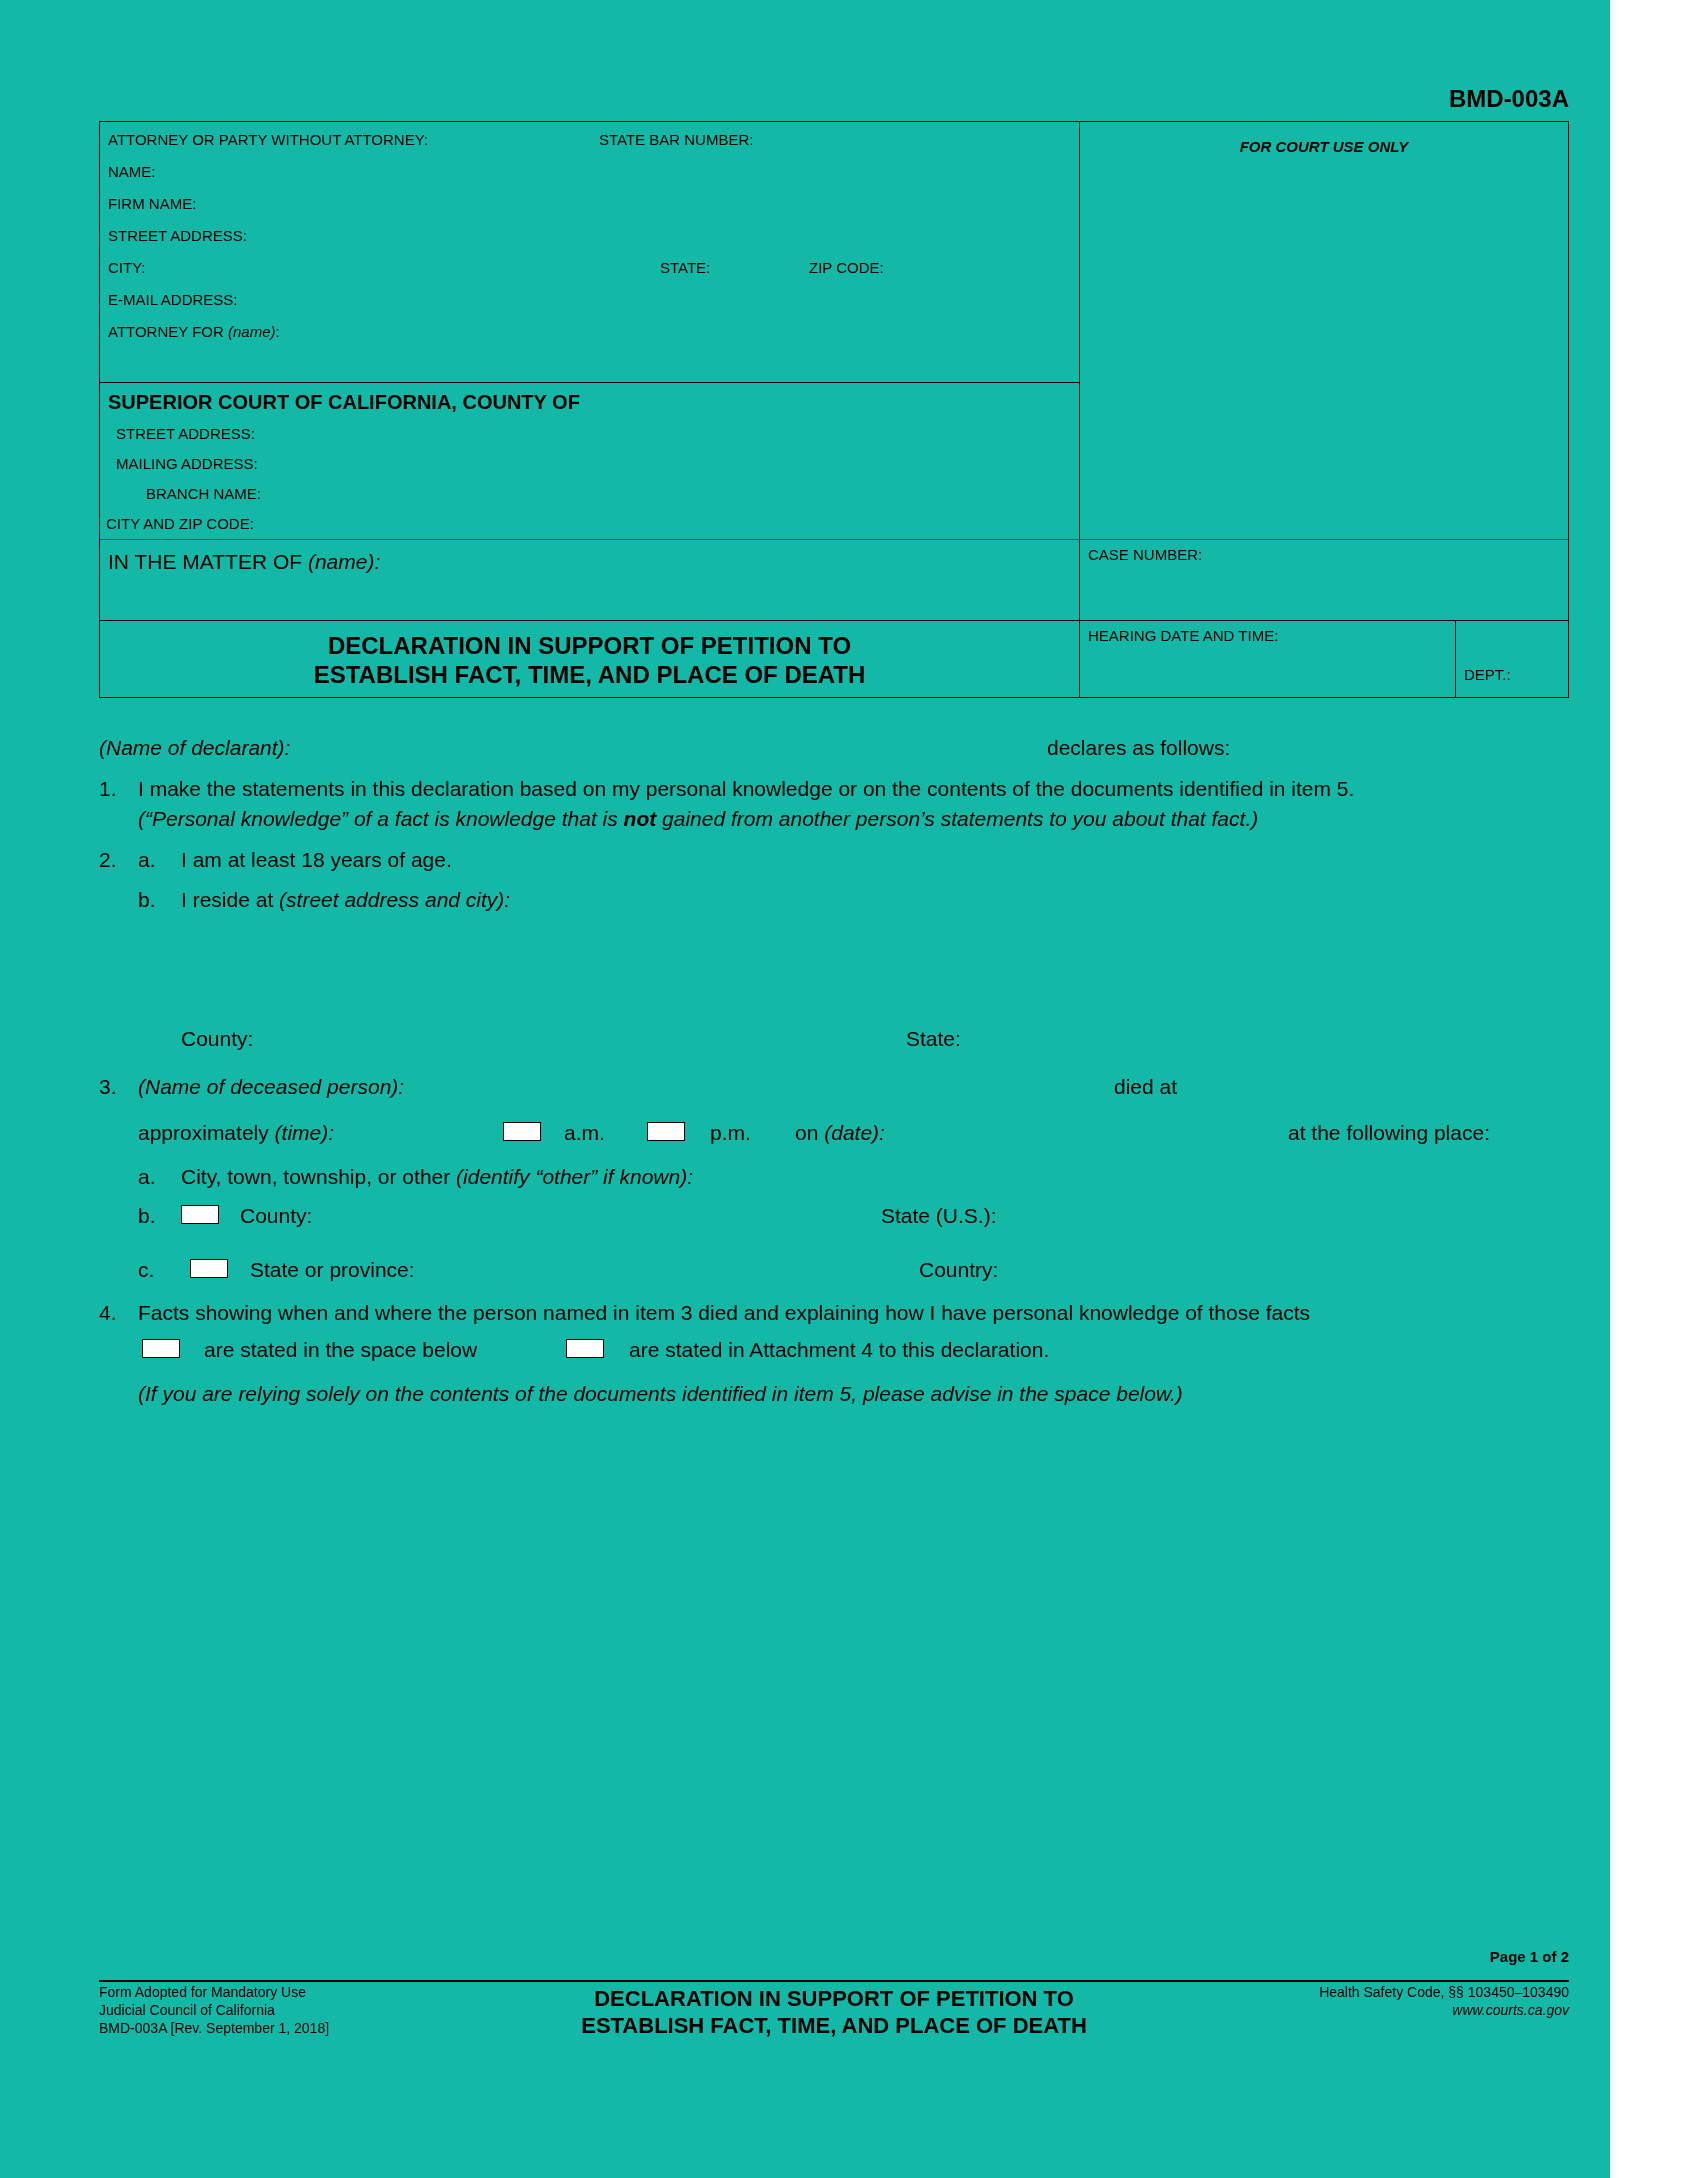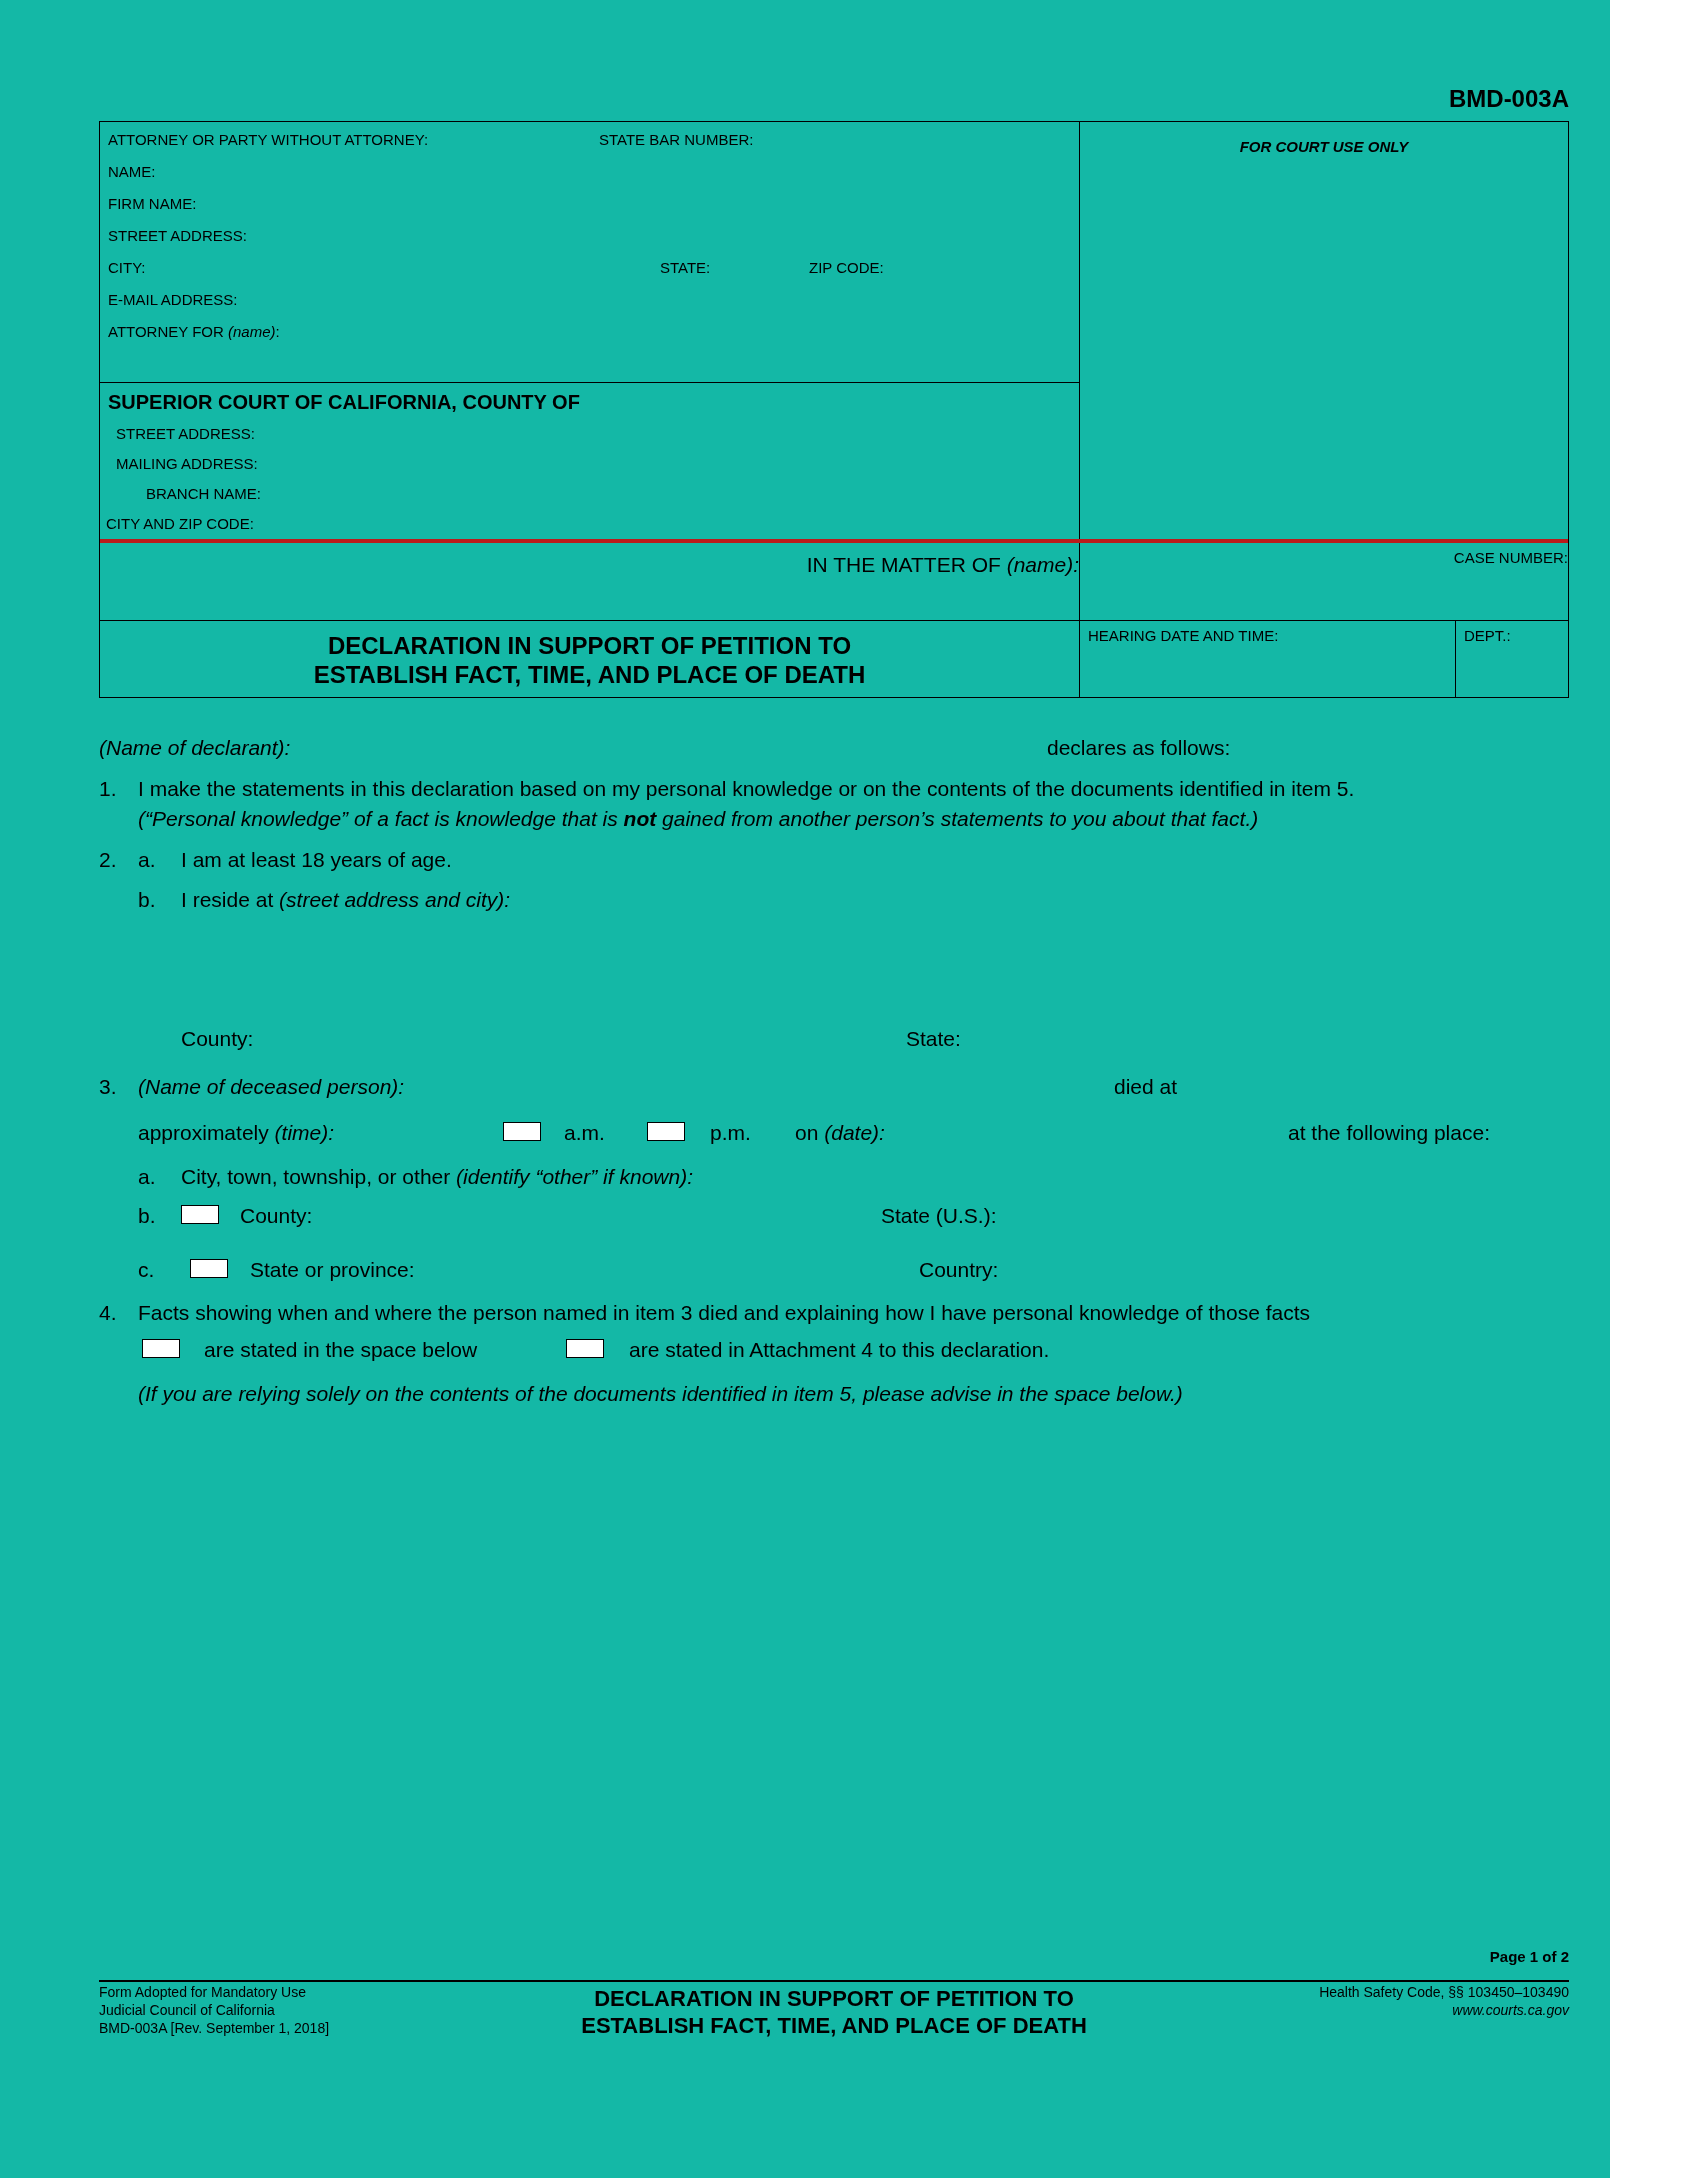--- a/index.html
+++ b/index.html
@@ -35,28 +35,28 @@
   .court-use { text-align: center; font-size: 15px; font-weight: bold; font-style: italic; padding-top: 16px; }
 
   .attorney { height: 261px; border-bottom: 1px solid #000; padding: 2px 0 0 8px; font-size: 15px; }
   .a-row { height: 32px; line-height: 32px; position: relative; white-space: nowrap; }
   .abs { position: absolute; top: 0; }
 
   .court { height: 156px; padding-top: 2px; font-size: 15px; }
   .court-title { font-size: 20px; font-weight: bold; line-height: 34px; padding-left: 8px; }
   .court-row { line-height: 30px; }
 
-  .fb-row2 { display: flex; border-top: 4px solid #b91c1c; height: 81px; text-align: right; }
+  .fb-row2 { display: flex; border-top: 1px solid #b91c1c; height: 81px; }
   .matter { width: 980px; border-right: 1px solid #000; font-size: 21px; padding: 10px 0 0 8px; }
   .case-cell { flex: 1; font-size: 15px; padding: 6px 0 0 8px; }
 
   .fb-row3 { display: flex; border-top: 1px solid #000; height: 77px; }
   .title-cell { width: 980px; border-right: 1px solid #000; text-align: center; font-weight: bold; font-size: 24px; line-height: 29px; padding-top: 10px; }
   .hearing-cell { width: 376px; border-right: 1px solid #000; font-size: 15px; padding: 6px 0 0 8px; }
-  .dept-cell { flex: 1; font-size: 15px; padding: 6px 0 0 8px; }
+  .dept-cell { flex: 1; font-size: 15px; padding: 6px 0 0 8px; margin-top: 39px; }
 
   .body-content { font-size: 21px; }
   .bline { position: relative; line-height: 29px; min-height: 29px; }
   .item { display: flex; }
   .inum { width: 39px; flex-shrink: 0; line-height: 29px; }
   .itext { flex: 1; position: relative; }
   .sub { display: flex; line-height: 29px; }
   .slet { width: 43px; flex-shrink: 0; }
   .it { font-style: italic; }
   .cb-abs { position: absolute; top: 4px; width: 38px; height: 19px; border: 1px solid #000; background: #fff; }

